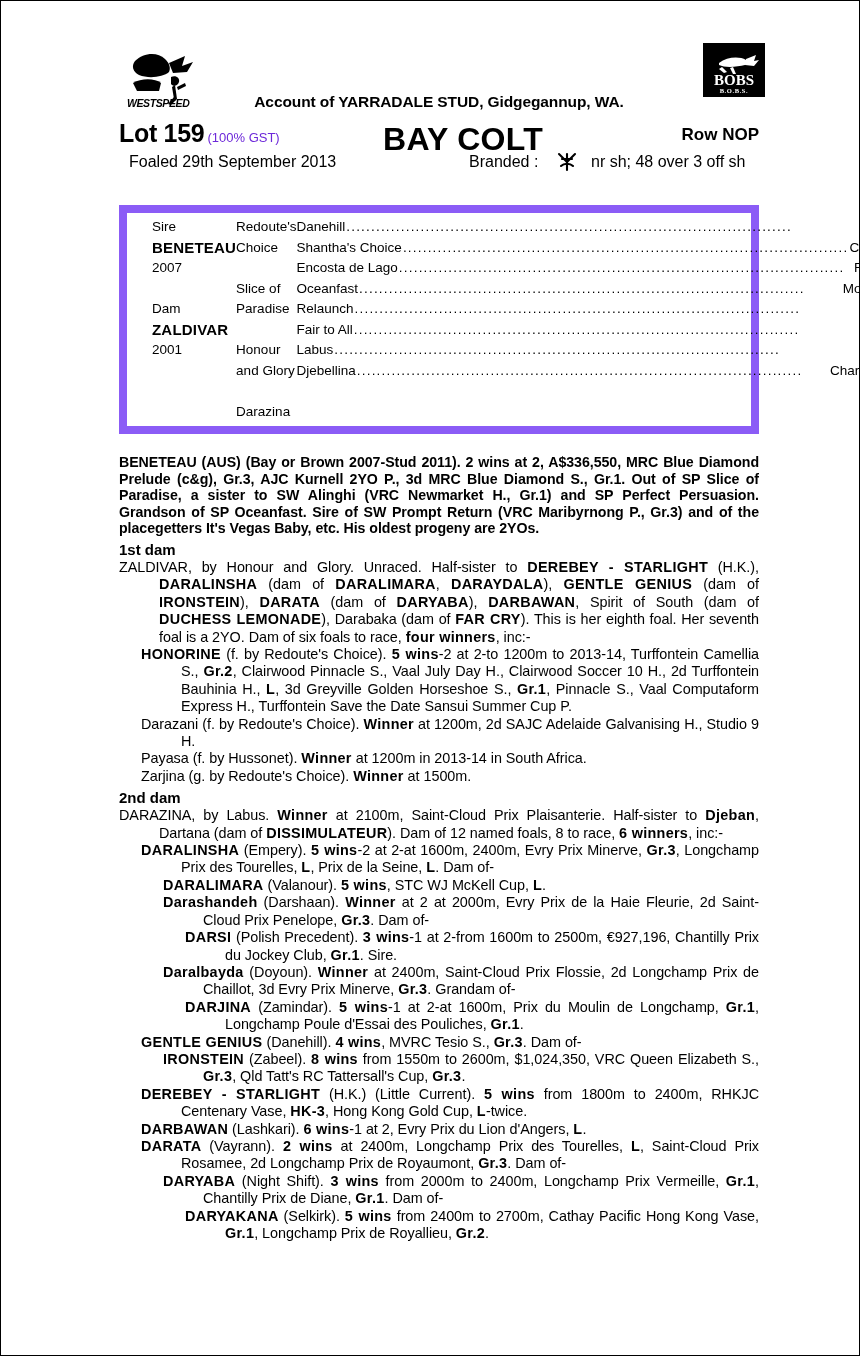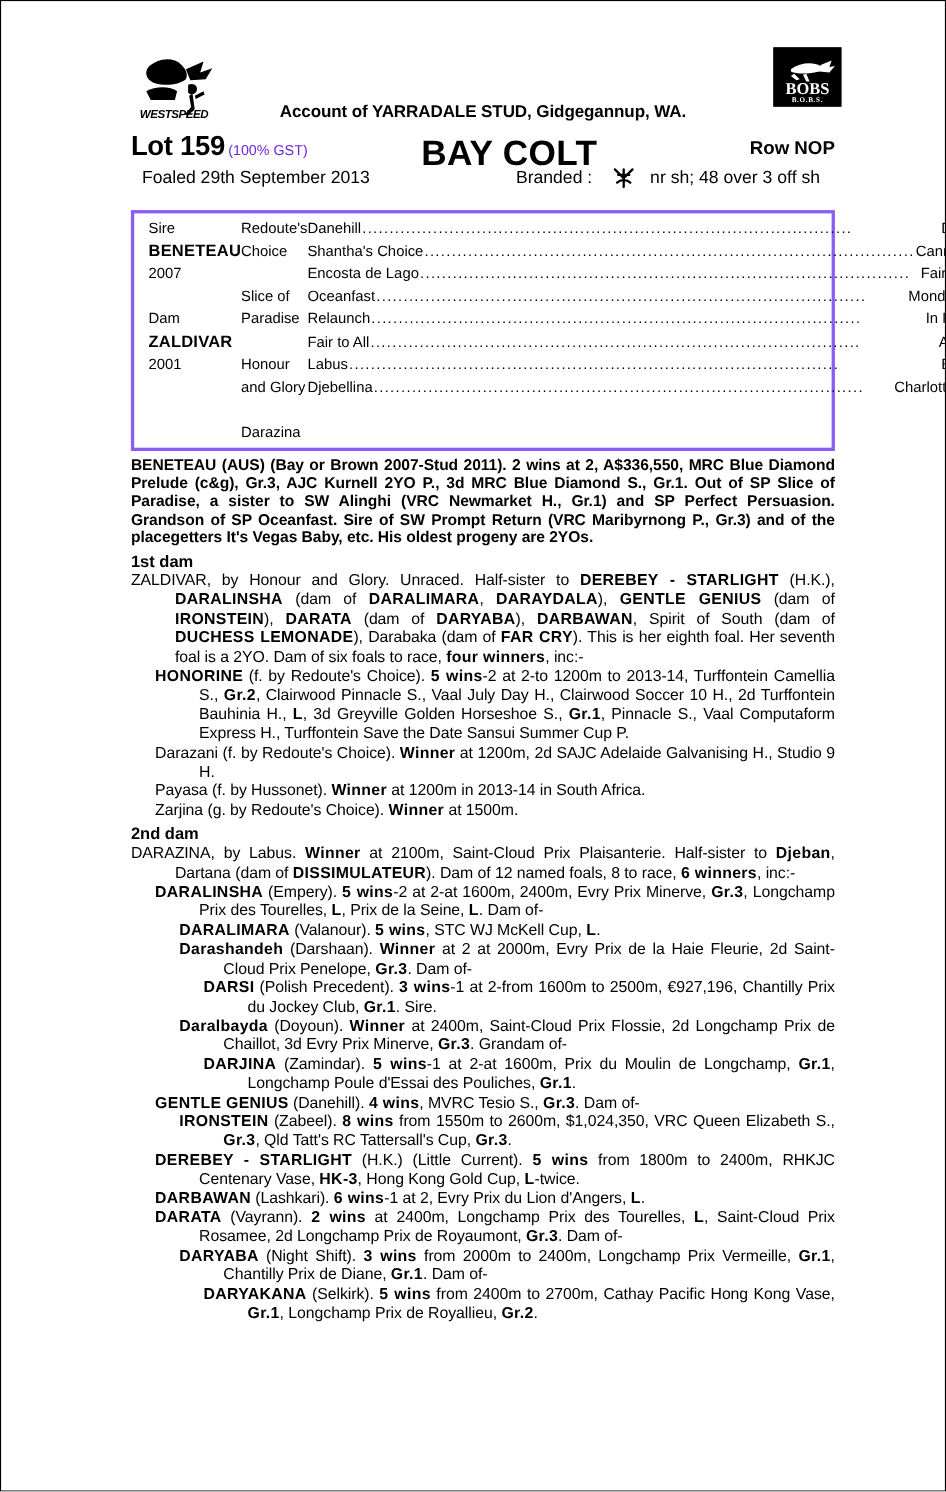--- a/index.html
+++ b/index.html
@@ -123,25 +123,25 @@
     height: 26px;
   }
   .brand-desc {
     position: absolute;
     left: 462px;
     top: 0;
   }
 
   
   .ped-table {
-    border: 3px solid #8b5cf6;
+    border: 8px solid #8b5cf6;
     width: 100%;
     box-sizing: border-box;
-    padding: 4px 0 4px 4px;
-    margin-top: 4px;
+    padding: 4px 0 4px 16px;
+    margin-top: 18px;
   }
   .ped-inner {
     display: flex;
     font-size: 13.5px;
     line-height: 20.5px;
   }
   .ped-col-a { width: 170px; padding-left: 9px; box-sizing: border-box; }
   .ped-col-b { width: 175px; box-sizing: border-box; }
   .ped-col-c { flex: 1; padding-right: 9px; box-sizing: border-box; }
   .ped-name { font-weight: bold; font-size: 15px; letter-spacing: 0.2px; }
@@ -158,21 +158,21 @@
     overflow: hidden;
     white-space: nowrap;
     letter-spacing: 1.2px;
     padding: 0 1px;
     color: #000;
   }
   .dots-row .right { flex: 0 0 auto; }
 
   
   .sire-blurb {
-    margin-top: 5px;
+    margin-top: 20px;
     font-size: 14.2px;
     line-height: 16.6px;
     font-weight: bold;
     text-align: justify;
     letter-spacing: -0.05px;
   }
 
   
   .dam-head {
     font-size: 15px;

